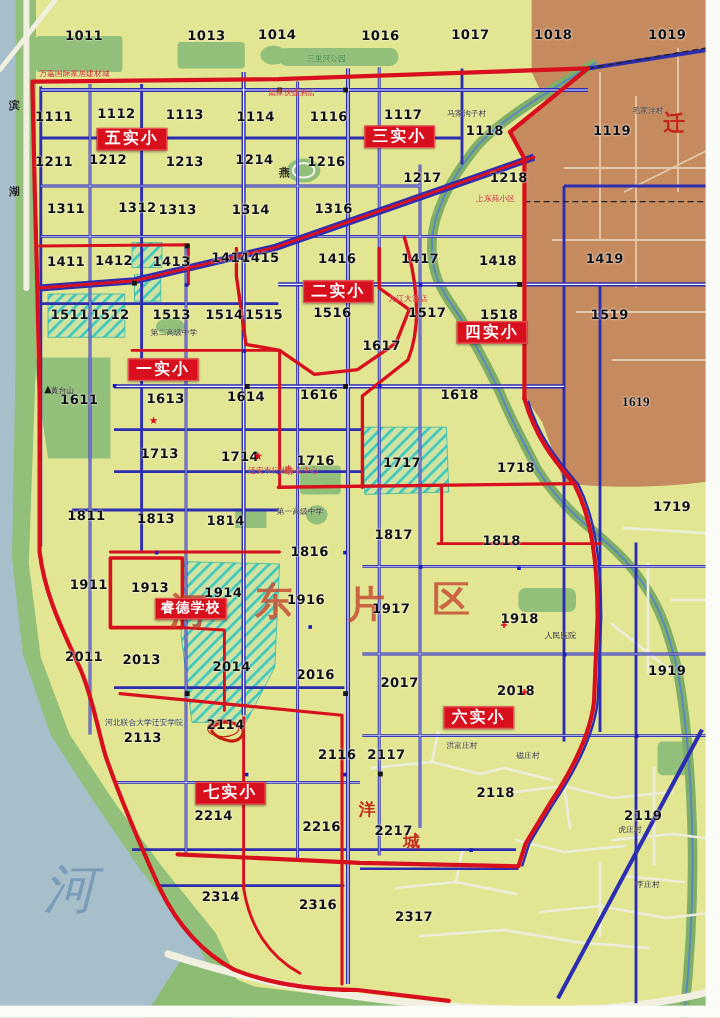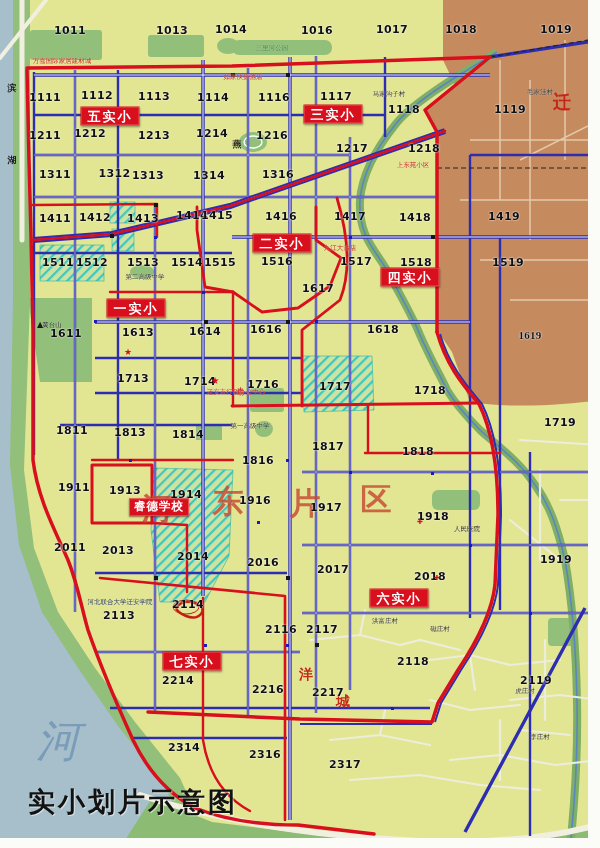--- a/index.html
+++ b/index.html
@@ -307,14 +307,13 @@
       <span class="zone-label" style="left: 110px; top: 116px;">五实小</span>
       <span class="zone-label" style="left: 333px; top: 114px;">三实小</span>
       <span class="zone-label" style="left: 282px; top: 243px;">二实小</span>
       <span class="zone-label" style="left: 410px; top: 277px;">四实小</span>
       <span class="zone-label" style="left: 136px; top: 308px;">一实小</span>
       <span class="zone-label" style="left: 399px; top: 559px; margin-top: 39px;">六实小</span>
       <span class="zone-label" style="left: 192px; top: 661px;">七实小</span>
       <span class="zone-label sm" style="left: 118px; top: 507px; margin-left: 41px;">睿德学校</span>
     </div>
 
-  <div class="map-title">实小划片示意图</div>
 </div>
 
 </body></html>

